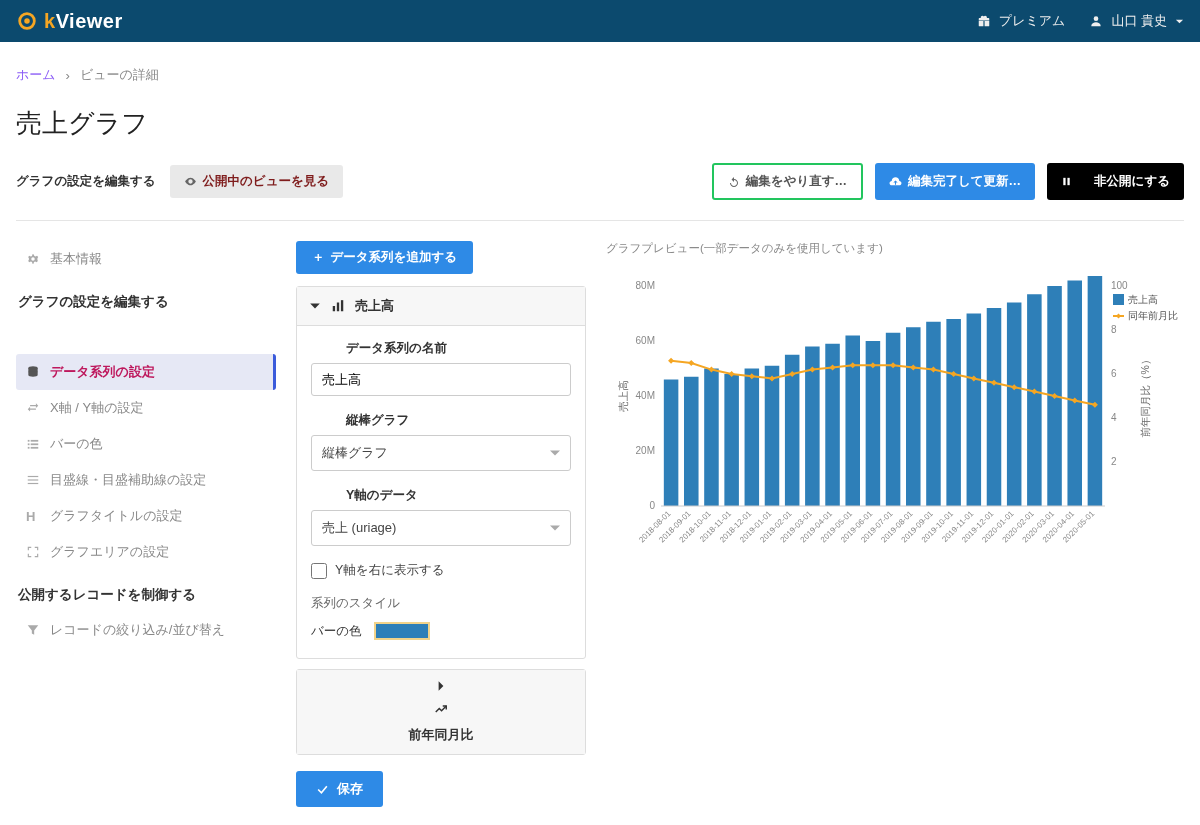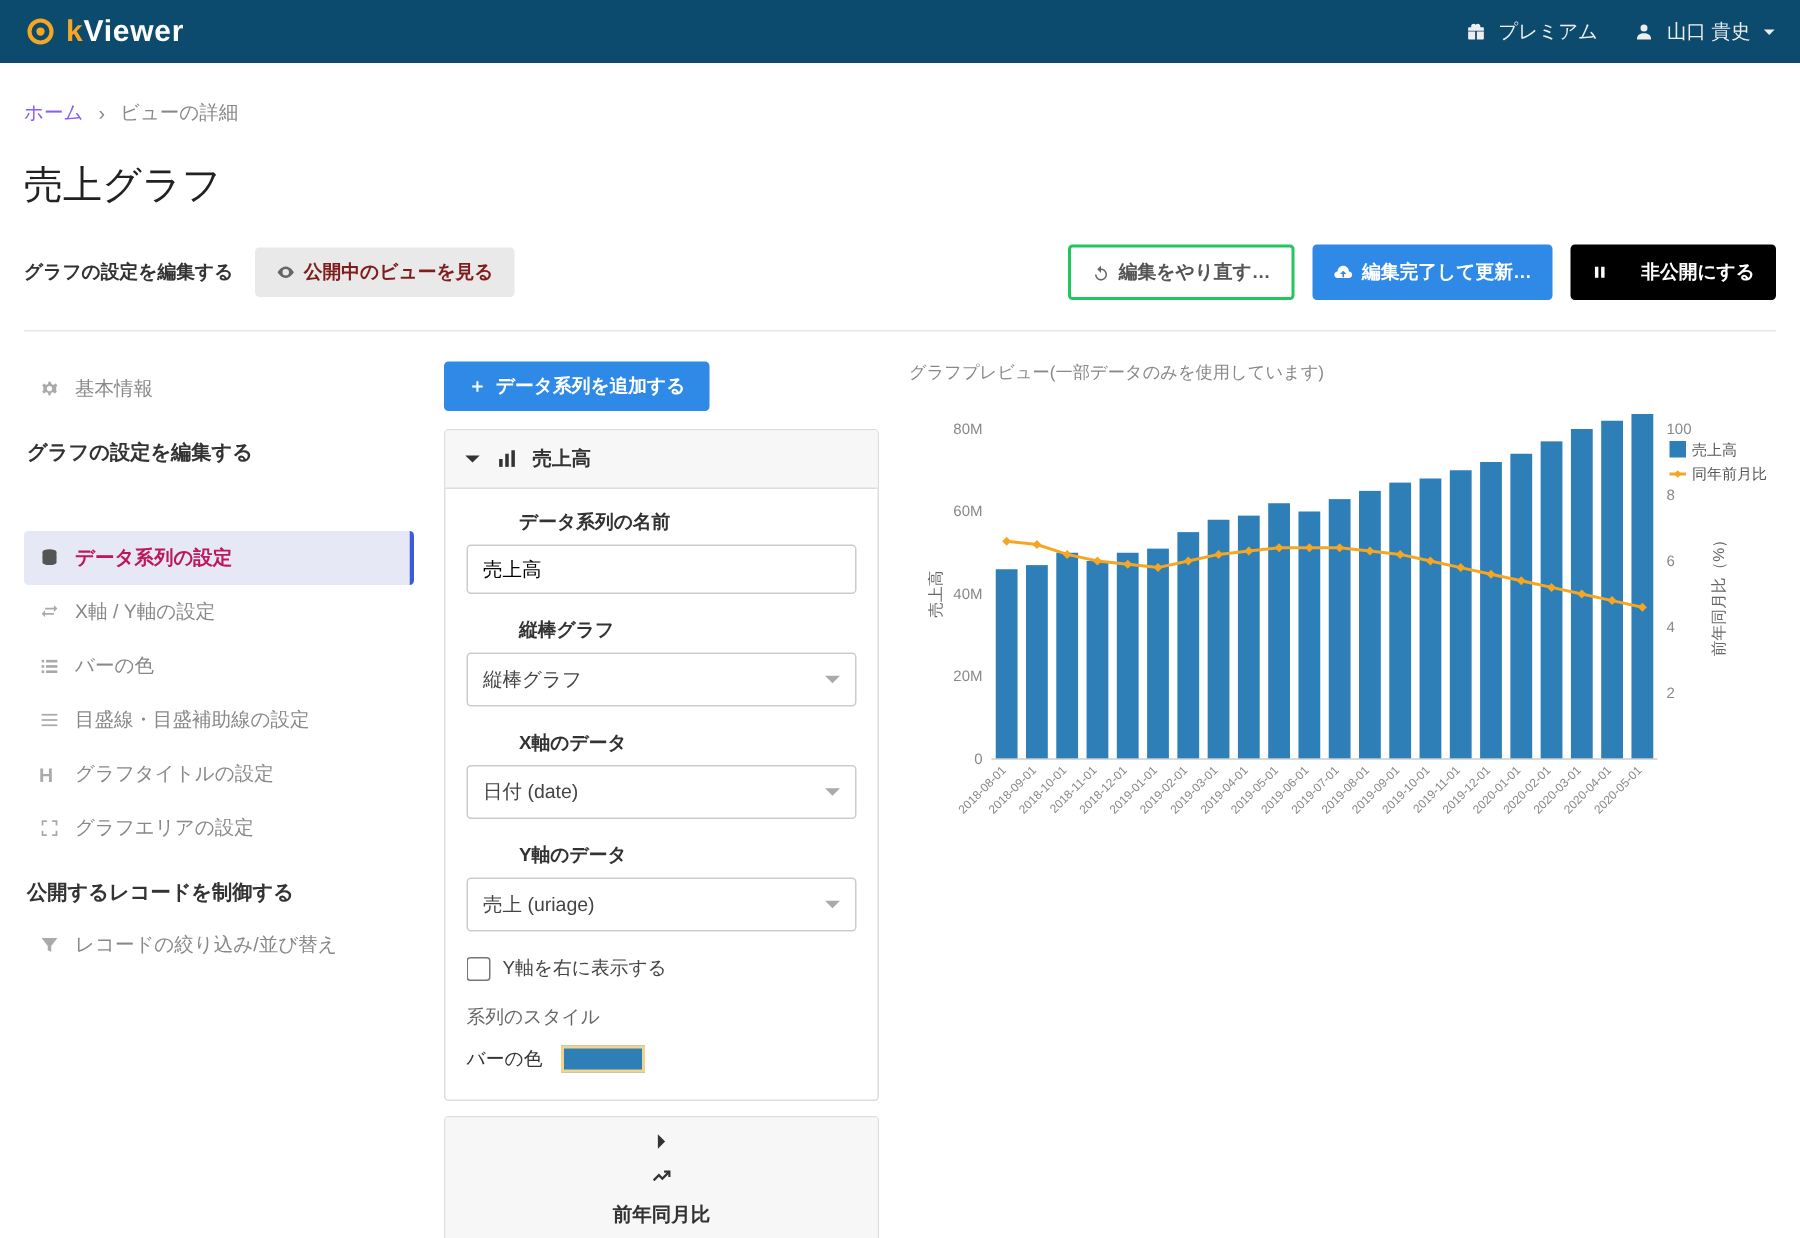--- a/index.html
+++ b/index.html
@@ -246,24 +246,20 @@
           <span>売上高</span>
         </div>
         <div class="panel-body">
           <div class="field">
             <div class="field-label">データ系列の名前</div>
             <input class="input" value="売上高" style="">
           </div>
           <div class="field">
             <div class="field-label">縦棒グラフ</div>
             <div class="select"><span>縦棒グラフ</span></div>
-          </div>
-          <div class="field">
-            <div class="field-label">X軸のデータ</div>
-            <div class="select"><span>日付 (date)</span></div>
           </div>
           <div class="field">
             <div class="field-label">Y軸のデータ</div>
             <div class="select"><span>売上 (uriage)</span></div>
           </div>
           <div class="field">
             <label class="checkbox-row">
               <input type="checkbox" style="">
               <span>Y軸を右に表示する</span>
             </label>

